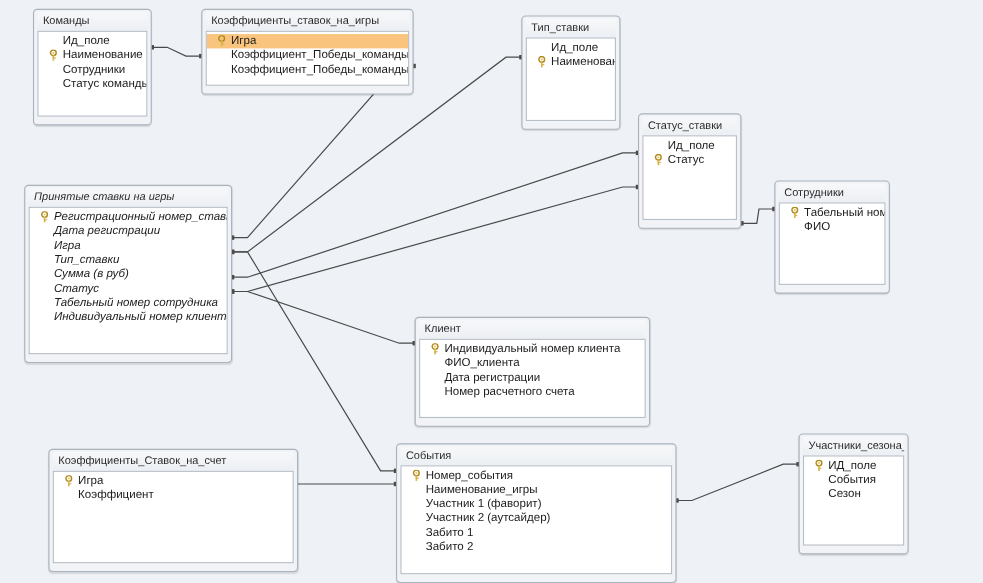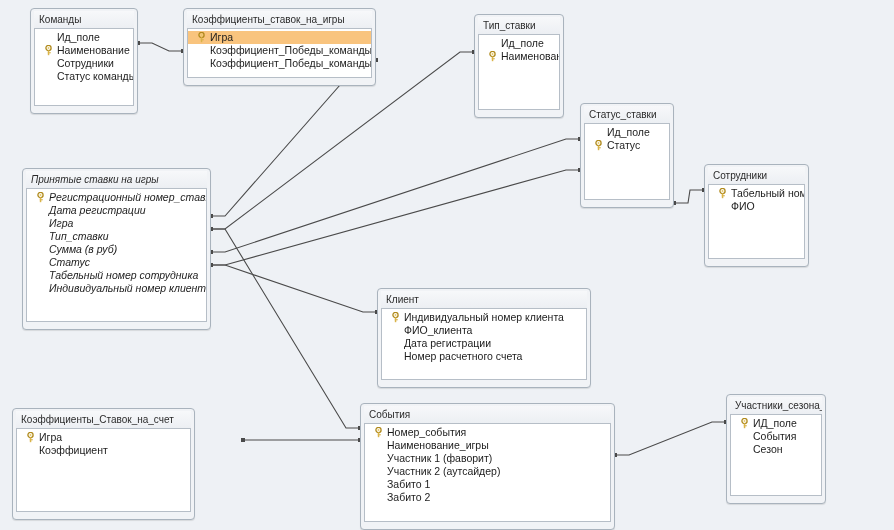--- a/index.html
+++ b/index.html
@@ -217,21 +217,21 @@
               <circle cx="4.5" cy="3" r="2.6" fill="none" stroke="#b08a1c" stroke-width="1.3"></circle>
               <circle cx="4.5" cy="3" r="1" fill="#e8c96a"></circle>
               <rect x="3.8" y="5.2" width="1.5" height="5" fill="#d9b44a"></rect>
               <rect x="3.8" y="7.2" width="3" height="1.1" fill="#d9b44a"></rect>
             </svg><span>Индивидуальный номер клиента</span></div>
           <div class="fld"><span>ФИО_клиента</span></div>
           <div class="fld"><span>Дата регистрации</span></div>
           <div class="fld"><span>Номер расчетного счета</span></div>
         </div>
       </div>
-      <div class="table-win" style="left: 12px; top: 408px; width: 183px; height: 112px;">
+      <div class="table-win" style="left: 44px; top: 408px; width: 227px; height: 112px;">
         <div class="tw-title">Коэффициенты_Ставок_на_счет</div>
         <div class="tw-body">
           <div class="fld"><svg class="key" viewBox="0 0 9 11">
               <circle cx="4.5" cy="3" r="2.6" fill="none" stroke="#b08a1c" stroke-width="1.3"></circle>
               <circle cx="4.5" cy="3" r="1" fill="#e8c96a"></circle>
               <rect x="3.8" y="5.2" width="1.5" height="5" fill="#d9b44a"></rect>
               <rect x="3.8" y="7.2" width="3" height="1.1" fill="#d9b44a"></rect>
             </svg><span>Игра</span></div>
           <div class="fld"><span>Коэффициент</span></div>
         </div>

